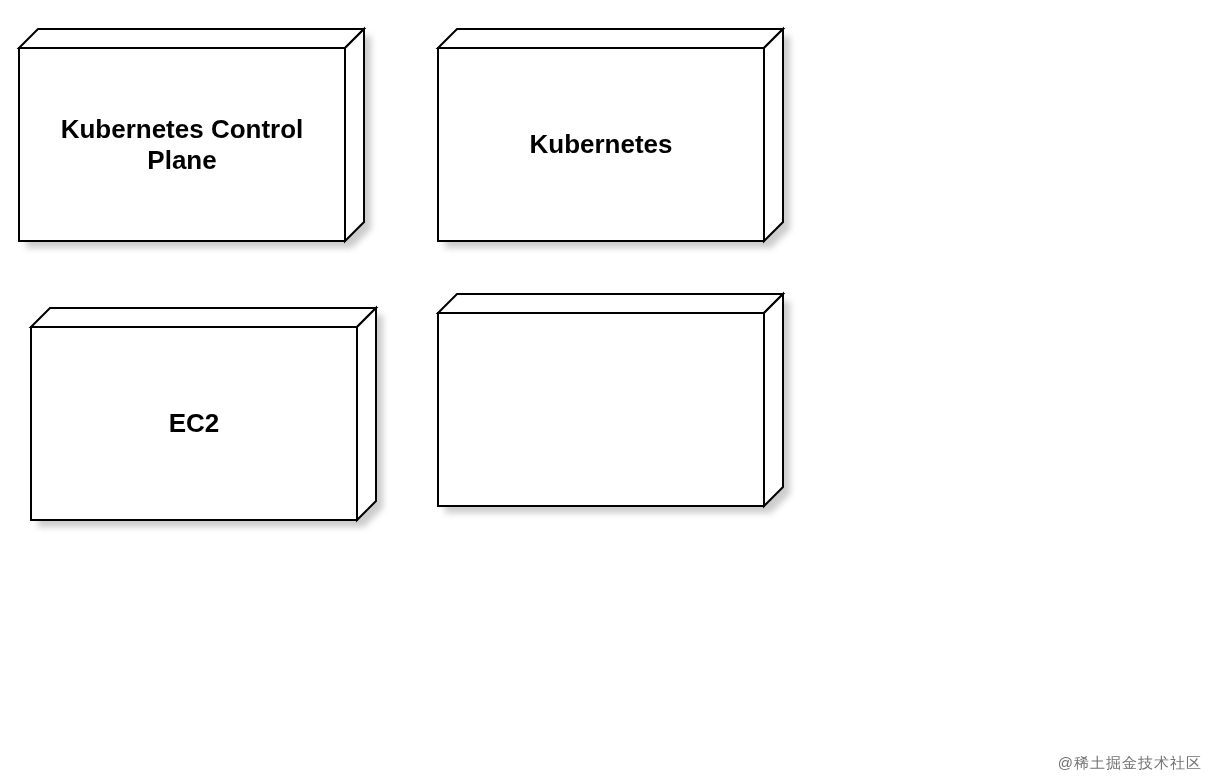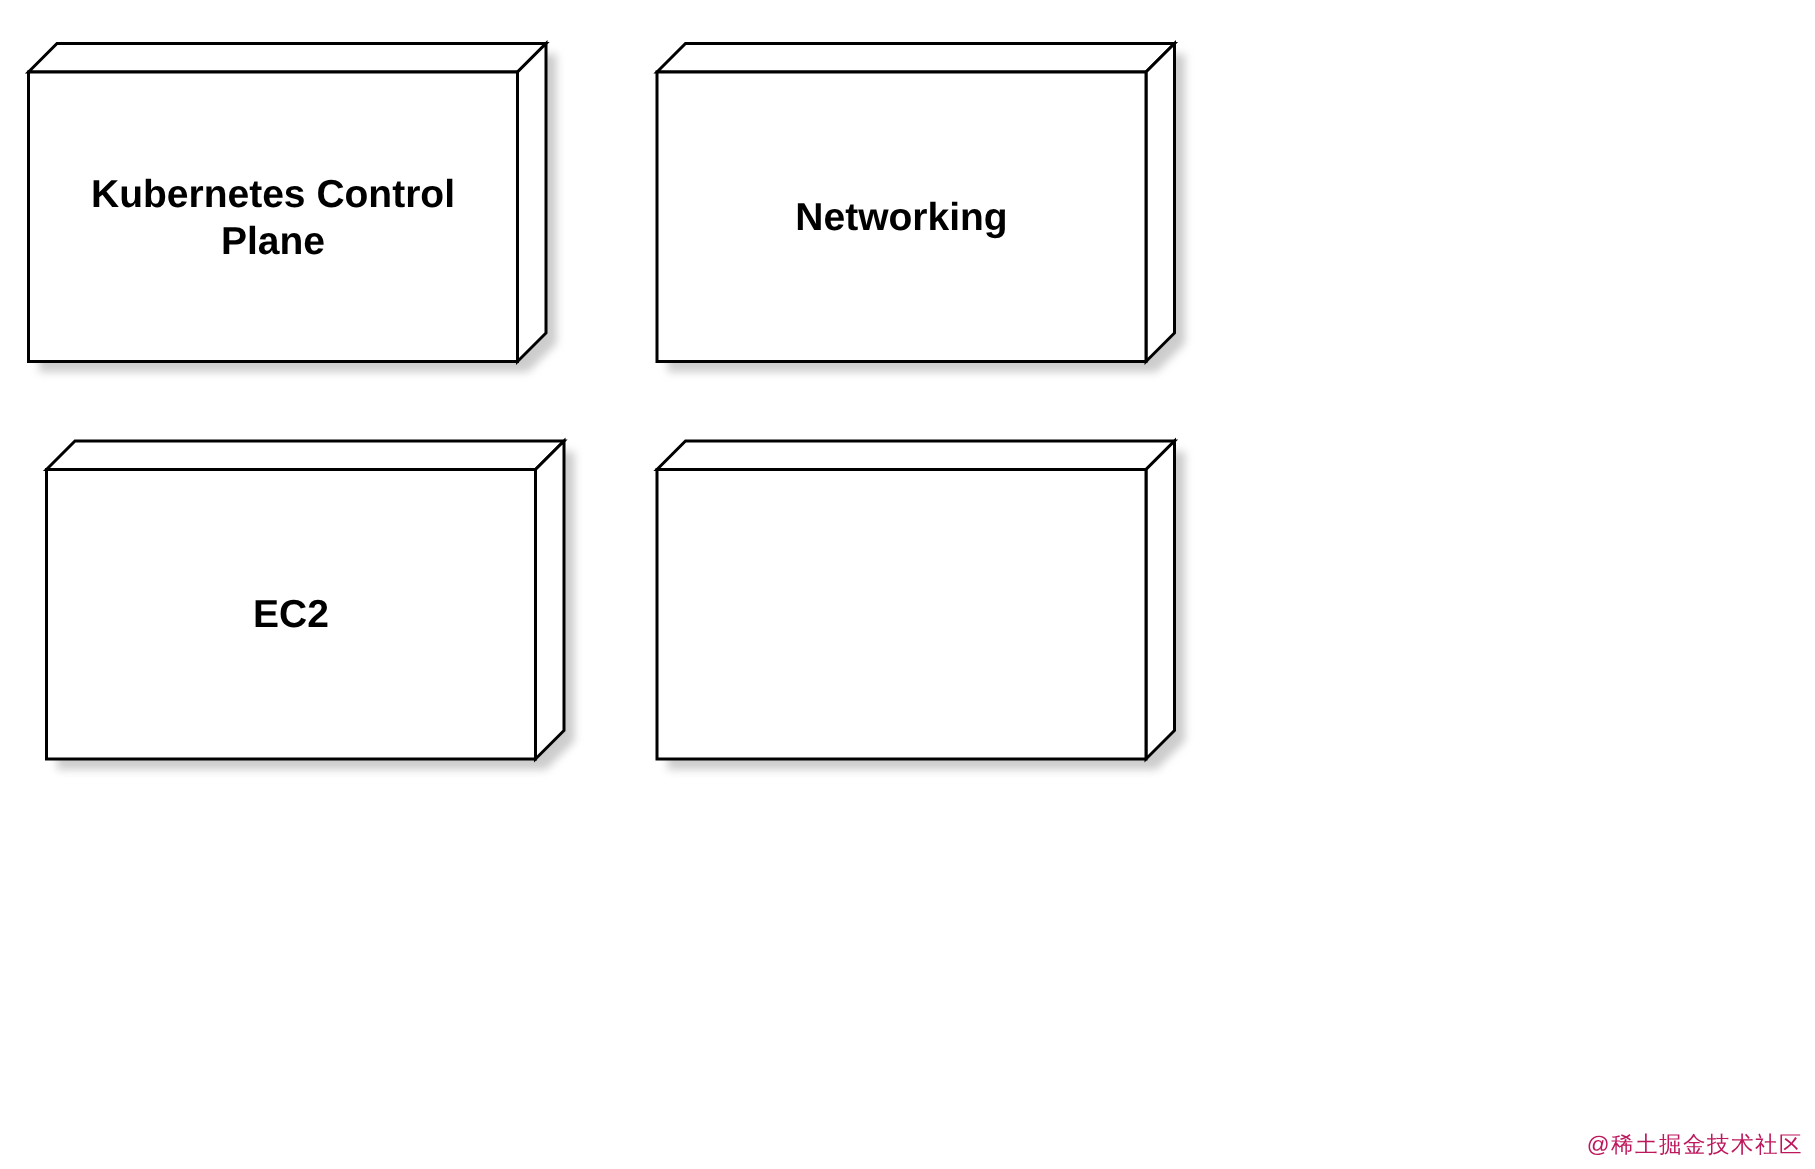--- a/index.html
+++ b/index.html
@@ -53,29 +53,29 @@
     text-align: center;
     font-size: 26px;
     font-weight: bold;
     line-height: 1.18;
     color: #000000;
   }
   
   .pos-0 { left: 16px;  top: 26px; text-decoration: underline; }
   .pos-1 { left: 435px; top: 26px; }
   .pos-2 { left: 835px; top: 26px; }
-  .pos-3 { left: 28px;  top: 291px; }
+  .pos-3 { left: 28px;  top: 305px; }
   .pos-4 { left: 435px; top: 291px; }
   .pos-5 { left: 28px;  top: 538px; }
   .watermark {
     position: absolute;
     right: 8px;
     bottom: 6px;
     font-size: 15px;
-    color: #be185d;
+    color: #737373;
     letter-spacing: 1px;
   }
 </style>
 </head>
 <body>
 
 <svg width="0" height="0" style="position:absolute" aria-hidden="true">
   <defs>
     <filter id="soft-shadow-blur" x="-20%" y="-20%" width="150%" height="150%">
       <feGaussianBlur stdDeviation="3"></feGaussianBlur>
@@ -95,21 +95,21 @@
     <div class="label">Kubernetes Control Plane</div>
   </div>
 
   <div class="node pos-1">
     <svg width="360" height="240" viewBox="0 0 360 240">
       <polygon class="shadow-sil" points="3,22 22,3 348,3 348,196 329,215 3,215" transform="translate(7,7)" filter="url(#soft-shadow-blur)"></polygon>
       <polygon class="face" points="3,22 22,3 348,3 329,22"></polygon>
       <polygon class="face" points="329,22 348,3 348,196 329,215"></polygon>
       <rect class="face" x="3" y="22" width="326" height="193"></rect>
     </svg>
-    <div class="label">Networking</div>
+    <div class="label">Kubernetes</div>
   </div>
 
 
   <div class="node pos-3">
     <svg width="360" height="240" viewBox="0 0 360 240">
       <polygon class="shadow-sil" points="3,22 22,3 348,3 348,196 329,215 3,215" transform="translate(7,7)" filter="url(#soft-shadow-blur)"></polygon>
       <polygon class="face" points="3,22 22,3 348,3 329,22"></polygon>
       <polygon class="face" points="329,22 348,3 348,196 329,215"></polygon>
       <rect class="face" x="3" y="22" width="326" height="193"></rect>
     </svg>

